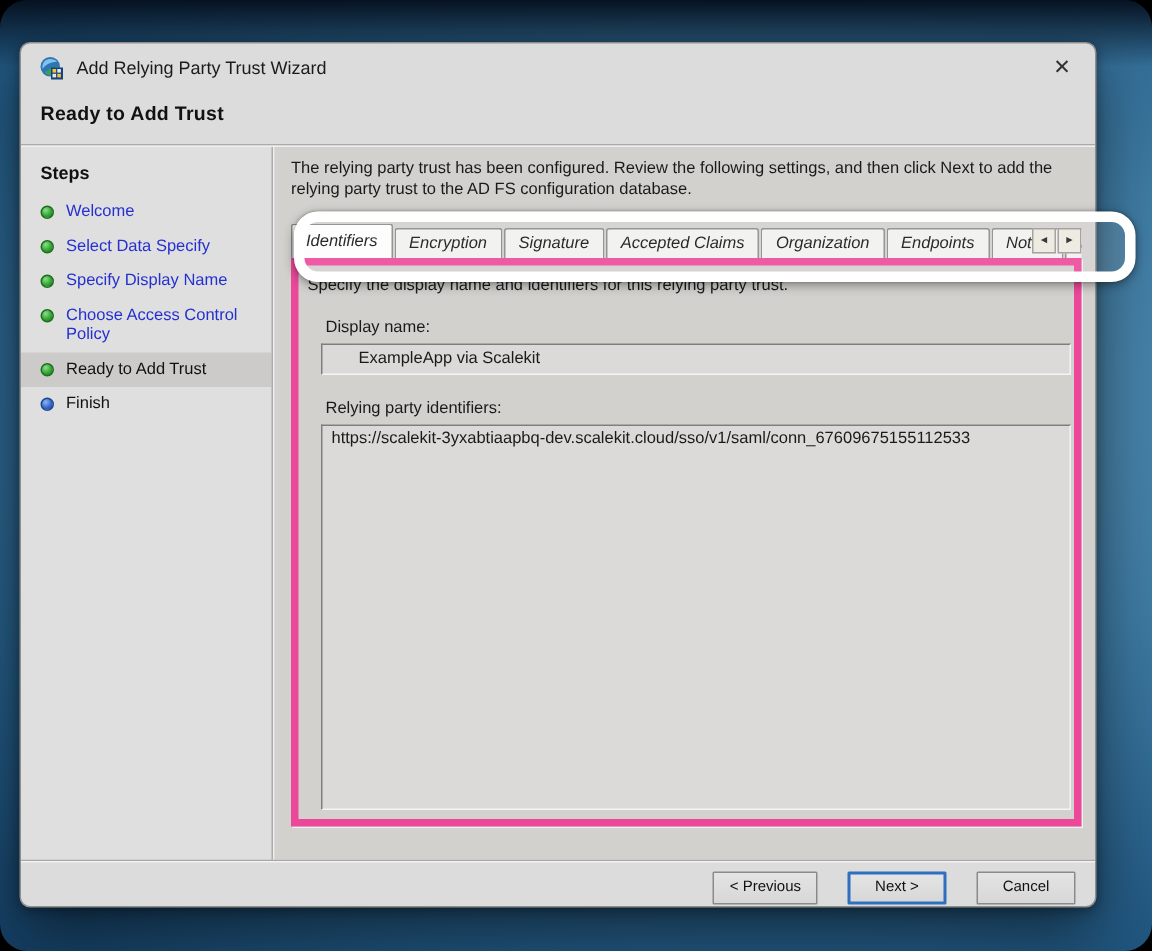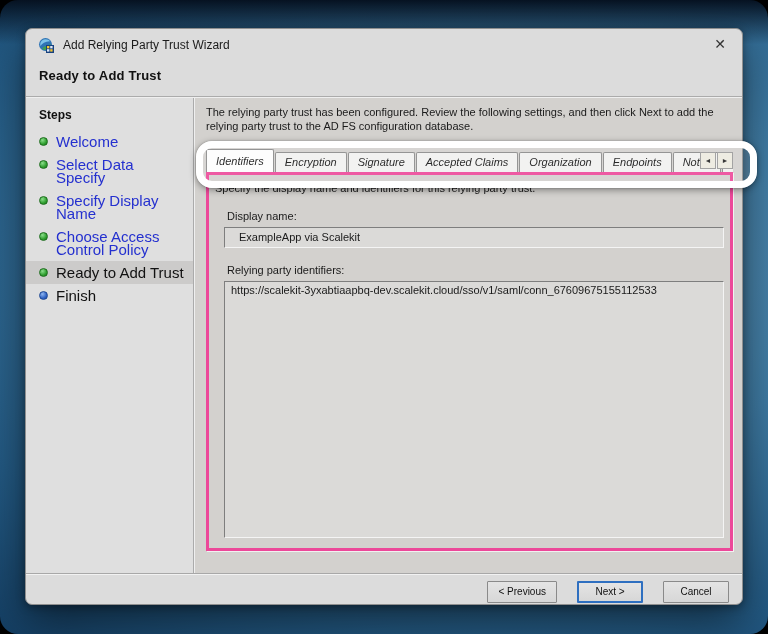--- a/index.html
+++ b/index.html
@@ -5,40 +5,40 @@
   html,body{margin:0;padding:0;background:#000;}
   body{font-family:"Liberation Sans","DejaVu Sans",sans-serif;-webkit-font-smoothing:antialiased;}
   .desktop{
     position:relative;width:768px;height:634px;border-radius:18px;overflow:hidden;
     background:
       linear-gradient(#071322 0%, rgba(7,19,34,0) 7%),
       radial-gradient(130% 95% at 68% 42%, #5b93b6 0%, #3f7ca5 33%, #235a84 62%, #123a5e 84%, #0b2540 100%);
   }
   
   .dialog{
-    position:absolute;left:25px;top:28px;width:718px;height:577px;
+    position:absolute;left:13px;top:28px;width:718px;height:577px;
     background:#dcdcdc;border:1px solid #8f8f8f;border-radius:7px;
     box-shadow:0 18px 45px rgba(0,0,0,.55), 0 2px 8px rgba(0,0,0,.35);
     box-sizing:border-box;overflow:hidden;
   }
   .titlebar{position:relative;height:32px;display:flex;align-items:center;padding-left:12px;}
   .titlebar .app-icon{width:17px;height:17px;margin-right:8px;flex:0 0 auto;}
   .title-text{font-size:12px;color:#1b1b1b;}
   .close-btn{
     position:absolute;right:11px;top:4px;width:22px;height:22px;line-height:22px;
     text-align:center;font-size:14px;color:#333;cursor:default;
   }
   .wizard-heading{font-size:13px;font-weight:bold;color:#111;padding:7px 0 0 13px;letter-spacing:.2px;}
   .head-divider{margin-top:13px;height:0;border-top:1px solid #ababab;border-bottom:1px solid #efefef;}
   
   .body{display:flex;height:475px;}
   .sidebar{width:172px;background:#dfdfdf;box-sizing:border-box;padding-top:6px;}
   .v-divider{width:0;border-left:1px solid #ababab;border-right:1px solid #efefef;}
   .steps-title{font-size:12px;font-weight:bold;color:#111;padding:4px 0 8px 13px;}
-  .step{display:flex;align-items:flex-start;padding:5px 8px 5px 13px;font-size:15px;line-height:13px;}
+  .step{display:flex;align-items:flex-start;padding:5px 8px 5px 13px;font-size:11px;line-height:13px;}
   .step .bullet{width:9px;height:9px;border-radius:50%;margin:2px 8px 0 0;flex:0 0 auto;box-sizing:border-box;}
   .bullet-green{background:radial-gradient(circle at 35% 30%, #8bde8b, #2f9e2f 60%, #1e7a1e);border:1px solid #1c6e1c;}
   .bullet-blue{background:radial-gradient(circle at 35% 30%, #8fb6ef, #2f62c4 60%, #1f4a9e);border:1px solid #1d4794;}
   .step-link{color:#2430cf;}
   .step-current{background:#cccbca;}
   .step-current .step-label,.step-plain .step-label{color:#111;}
   
   .content{flex:1;background:#d3d1ce;box-sizing:border-box;padding:7px 9px 0 11px;}
   .page-desc{font-size:11px;color:#1a1a1a;line-height:14px;width:527px;}
   
@@ -52,32 +52,32 @@
   .tab.selected{height:24px;line-height:22px;background:#fdfdfd;position:relative;z-index:4;margin-bottom:-1px;}
   .tab-scroll{
     position:absolute;right:0;bottom:3px;z-index:6;display:flex;
   }
   .tab-scroll .arrow{
     width:16px;height:17px;background:#eceadf;border:1px solid #999;box-sizing:border-box;
     font-size:7px;line-height:15px;text-align:center;color:#222;margin-left:1px;
   }
   .tabpanel{
     position:relative;z-index:2;height:379px;box-sizing:border-box;
-    background:#d3d1ce;border:3px solid #ec4899;box-shadow:1px 1px 0 #f1f1f1;
+    background:#d3d1ce;border:5px solid #ec4899;box-shadow:1px 1px 0 #f1f1f1;
     padding:7px 12px 0 6px;
   }
   .tab-instruction{font-size:11px;color:#1a1a1a;}
   .field-label{font-size:11px;color:#1a1a1a;margin:16px 0 5px 12px;}
   .sunken{
     box-sizing:border-box;margin-left:9px;width:500px;background:#dbdad8;
     border-top:1px solid #7e7e7e;border-left:1px solid #7e7e7e;
     border-bottom:1px solid #f4f4f4;border-right:1px solid #f4f4f4;
     font-size:11px;color:#1a1a1a;
   }
-  .display-name-box{height:21px;line-height:19px;padding:0 14px;}
+  .display-name-box{height:21px;line-height:19px;padding:0 24px;}
   .identifiers-box{height:257px;padding:1px 0;}
   .identifier-row{height:16px;line-height:15px;padding:0 6px;white-space:nowrap;overflow:hidden;}
   
   .btn-sep{height:0;border-top:1px solid #a8a8a8;border-bottom:1px solid #f2f2f2;}
   .buttonbar{height:34px;display:flex;justify-content:flex-end;align-items:center;padding-right:13px;}
   .btn{
     box-sizing:border-box;height:22px;min-width:66px;padding:0 10px;margin-left:20px;
     background:linear-gradient(#e4e4e4,#d7d7d7);border:1px solid #8a8a8a;border-radius:1px;
     font-size:10px;color:#111;text-align:center;line-height:20px;
   }

